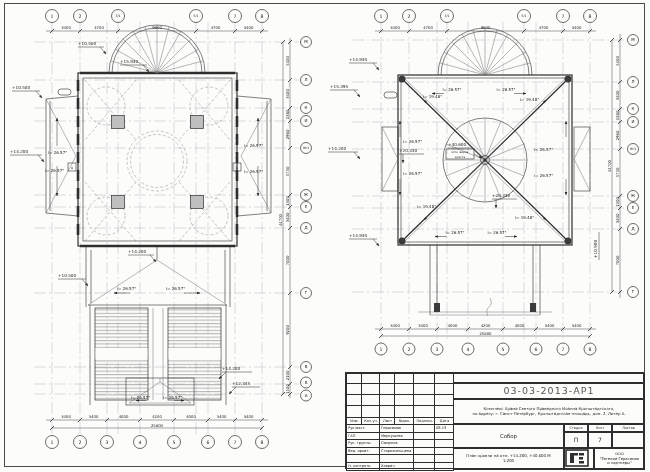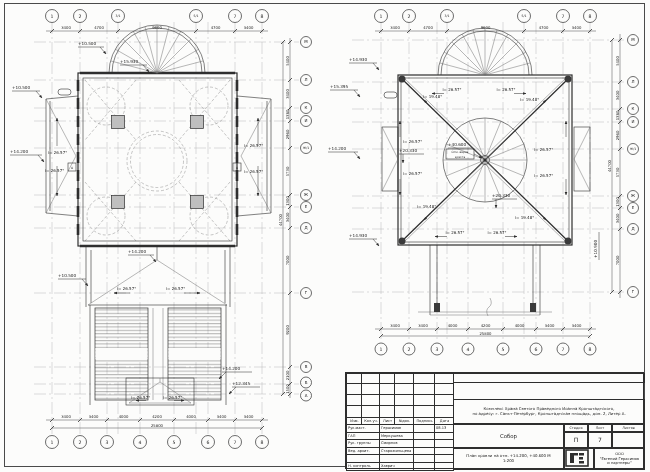--- a/index.html
+++ b/index.html
@@ -534,20 +534,21 @@
     <tr style="height:7.6px">
             <td colspan="2">Н. контроль</td>
             <td colspan="2">Хаврич</td>
             <td></td>
             <td></td>
           </tr>
   </tbody>
       </table>
 
   <div class="cell" style="left:107px;top:0;width:192px;height:10px"></div>
+  <div class="cell docnum" style="left:107px;top:10px;width:192px;height:16px">03-03-2013-АР1</div>
   <div class="cell desc" style="left:107px;top:26px;width:192px;height:25px">
     <span><span>Комплекс Храма Святого Праведного Иоанна Кронштадтского,</span><br>
     <span>по адресу: г. Санкт-Петербург, Кронштадтская площадь, дом. 2, Литер А.</span></span>
   </div>
   <div class="cell obj" style="left:107px;top:51px;width:111px;height:24px">Собор</div>
   <div class="cell sth" style="left:218px;top:51px;width:24px;height:8px">Стадия</div>
   <div class="cell sth" style="left:242px;top:51px;width:24px;height:8px">Лист</div>
   <div class="cell sth" style="left:266px;top:51px;width:33px;height:8px">Листов</div>
   <div class="cell stv" style="left:218px;top:59px;width:24px;height:16px">П</div>
   <div class="cell stv" style="left:242px;top:59px;width:24px;height:16px">7</div>

